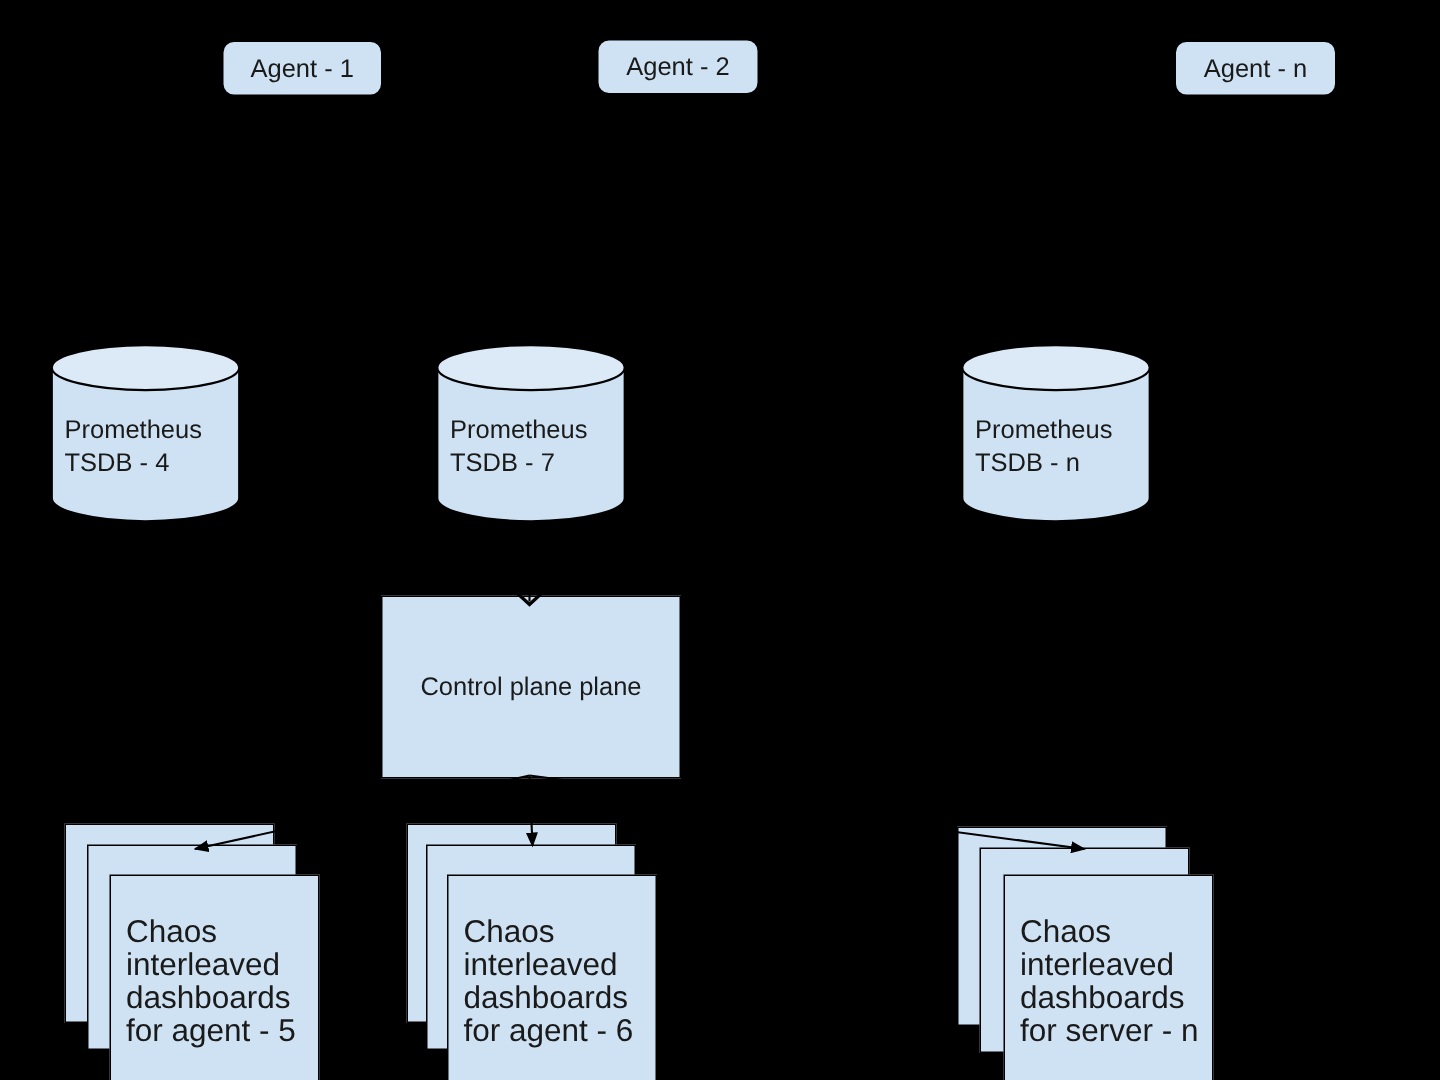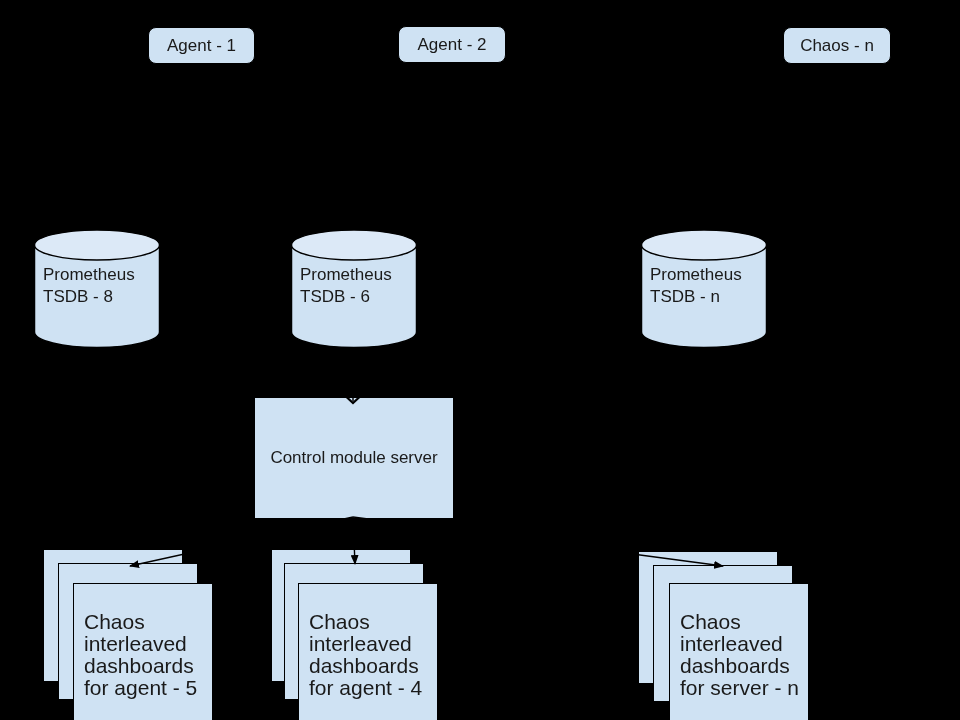--- a/index.html
+++ b/index.html
@@ -10,21 +10,21 @@
   .agent{
     position:absolute;height:35px;background:#cfe2f3;border:1.5px solid #000;
     border-radius:8px;display:flex;align-items:center;justify-content:center;
     font-size:17px;
   }
   .cyl{position:absolute;width:128px;height:122px;}
   .cyl svg{display:block;}
   .cylbody{fill:#cfe2f3;stroke:#000;stroke-width:1.5;}
   .cyltop{fill:#dce9f7;stroke:#000;stroke-width:1.5;}
   .cyl-label{
-    position:absolute;left:10px;top:36px;width:112px;
+    position:absolute;left:10px;top:48px;width:112px;
     font-size:17px;line-height:22px;
   }
   .cpbox{
     position:absolute;background:#cfe2f3;border:1px solid #000;
     display:flex;align-items:center;justify-content:center;text-align:center;
     font-size:17px;line-height:22px;
   }
   .sheet{
     position:absolute;width:140px;background:#cfe2f3;border:1.3px solid #000;
     box-sizing:border-box;
@@ -40,59 +40,59 @@
 
 <div class="canvas">
 
   <div class="agent" style="left:148px;top:27px;width:105px">
     <span>Agent - 1</span>
   </div>
   <div class="agent" style="left:398px;top:26px;width:106px">
     <span>Agent - 2</span>
   </div>
   <div class="agent" style="left:783px;top:27px;width:106px">
-    <span>Chaos - n</span>
+    <span>Agent - n</span>
   </div>
 
   <div class="cyl" style="left:33px;top:228px">
     <svg width="128" height="122">
       <path class="cylbody" d="M1.5,17 V104 a62.5,15.5 0 0 0 125,0 V17"></path>
       <ellipse class="cyltop" cx="64" cy="17" rx="62.5" ry="15"></ellipse>
     </svg>
     <div class="cyl-label">
       <div>Prometheus</div>
-      <div>TSDB - 8</div>
+      <div>TSDB - 4</div>
     </div>
   </div>
 
   <div class="cyl" style="left:290px;top:228px">
     <svg width="128" height="122">
       <path class="cylbody" d="M1.5,17 V104 a62.5,15.5 0 0 0 125,0 V17"></path>
       <ellipse class="cyltop" cx="64" cy="17" rx="62.5" ry="15"></ellipse>
     </svg>
     <div class="cyl-label">
       <div>Prometheus</div>
-      <div>TSDB - 6</div>
+      <div>TSDB - 7</div>
     </div>
   </div>
 
   <div class="cyl" style="left:640px;top:228px">
     <svg width="128" height="122">
       <path class="cylbody" d="M1.5,17 V104 a62.5,15.5 0 0 0 125,0 V17"></path>
       <ellipse class="cyltop" cx="64" cy="17" rx="62.5" ry="15"></ellipse>
     </svg>
     <div class="cyl-label">
       <div>Prometheus</div>
       <div>TSDB - n</div>
     </div>
   </div>
 
   <div class="cpbox" style="left:254px;top:397px;width:198px;height:120px">
     <div>
-      <div>Control module server</div>
+      <div>Control plane plane</div>
     </div>
   </div>
 
   <div>
     <div class="sheet" style="left:43px;top:549px;height:133px"></div>
     <div class="sheet" style="left:58px;top:563px;height:137px"></div>
     <div class="sheet" style="left:73px;top:583px;height:150px">
       <div class="sheet-label">
         <div>Chaos</div>
         <div>interleaved</div>
@@ -103,21 +103,21 @@
   </div>
 
   <div>
     <div class="sheet" style="left:271px;top:549px;height:133px"></div>
     <div class="sheet" style="left:284px;top:563px;height:137px"></div>
     <div class="sheet" style="left:298px;top:583px;height:150px">
       <div class="sheet-label">
         <div>Chaos</div>
         <div>interleaved</div>
         <div>dashboards</div>
-        <div>for agent - 4</div>
+        <div>for agent - 6</div>
       </div>
     </div>
   </div>
 
   <div>
     <div class="sheet" style="left:638px;top:551px;height:133px"></div>
     <div class="sheet" style="left:653px;top:565px;height:137px"></div>
     <div class="sheet" style="left:669px;top:583px;height:150px">
       <div class="sheet-label">
         <div>Chaos</div>

